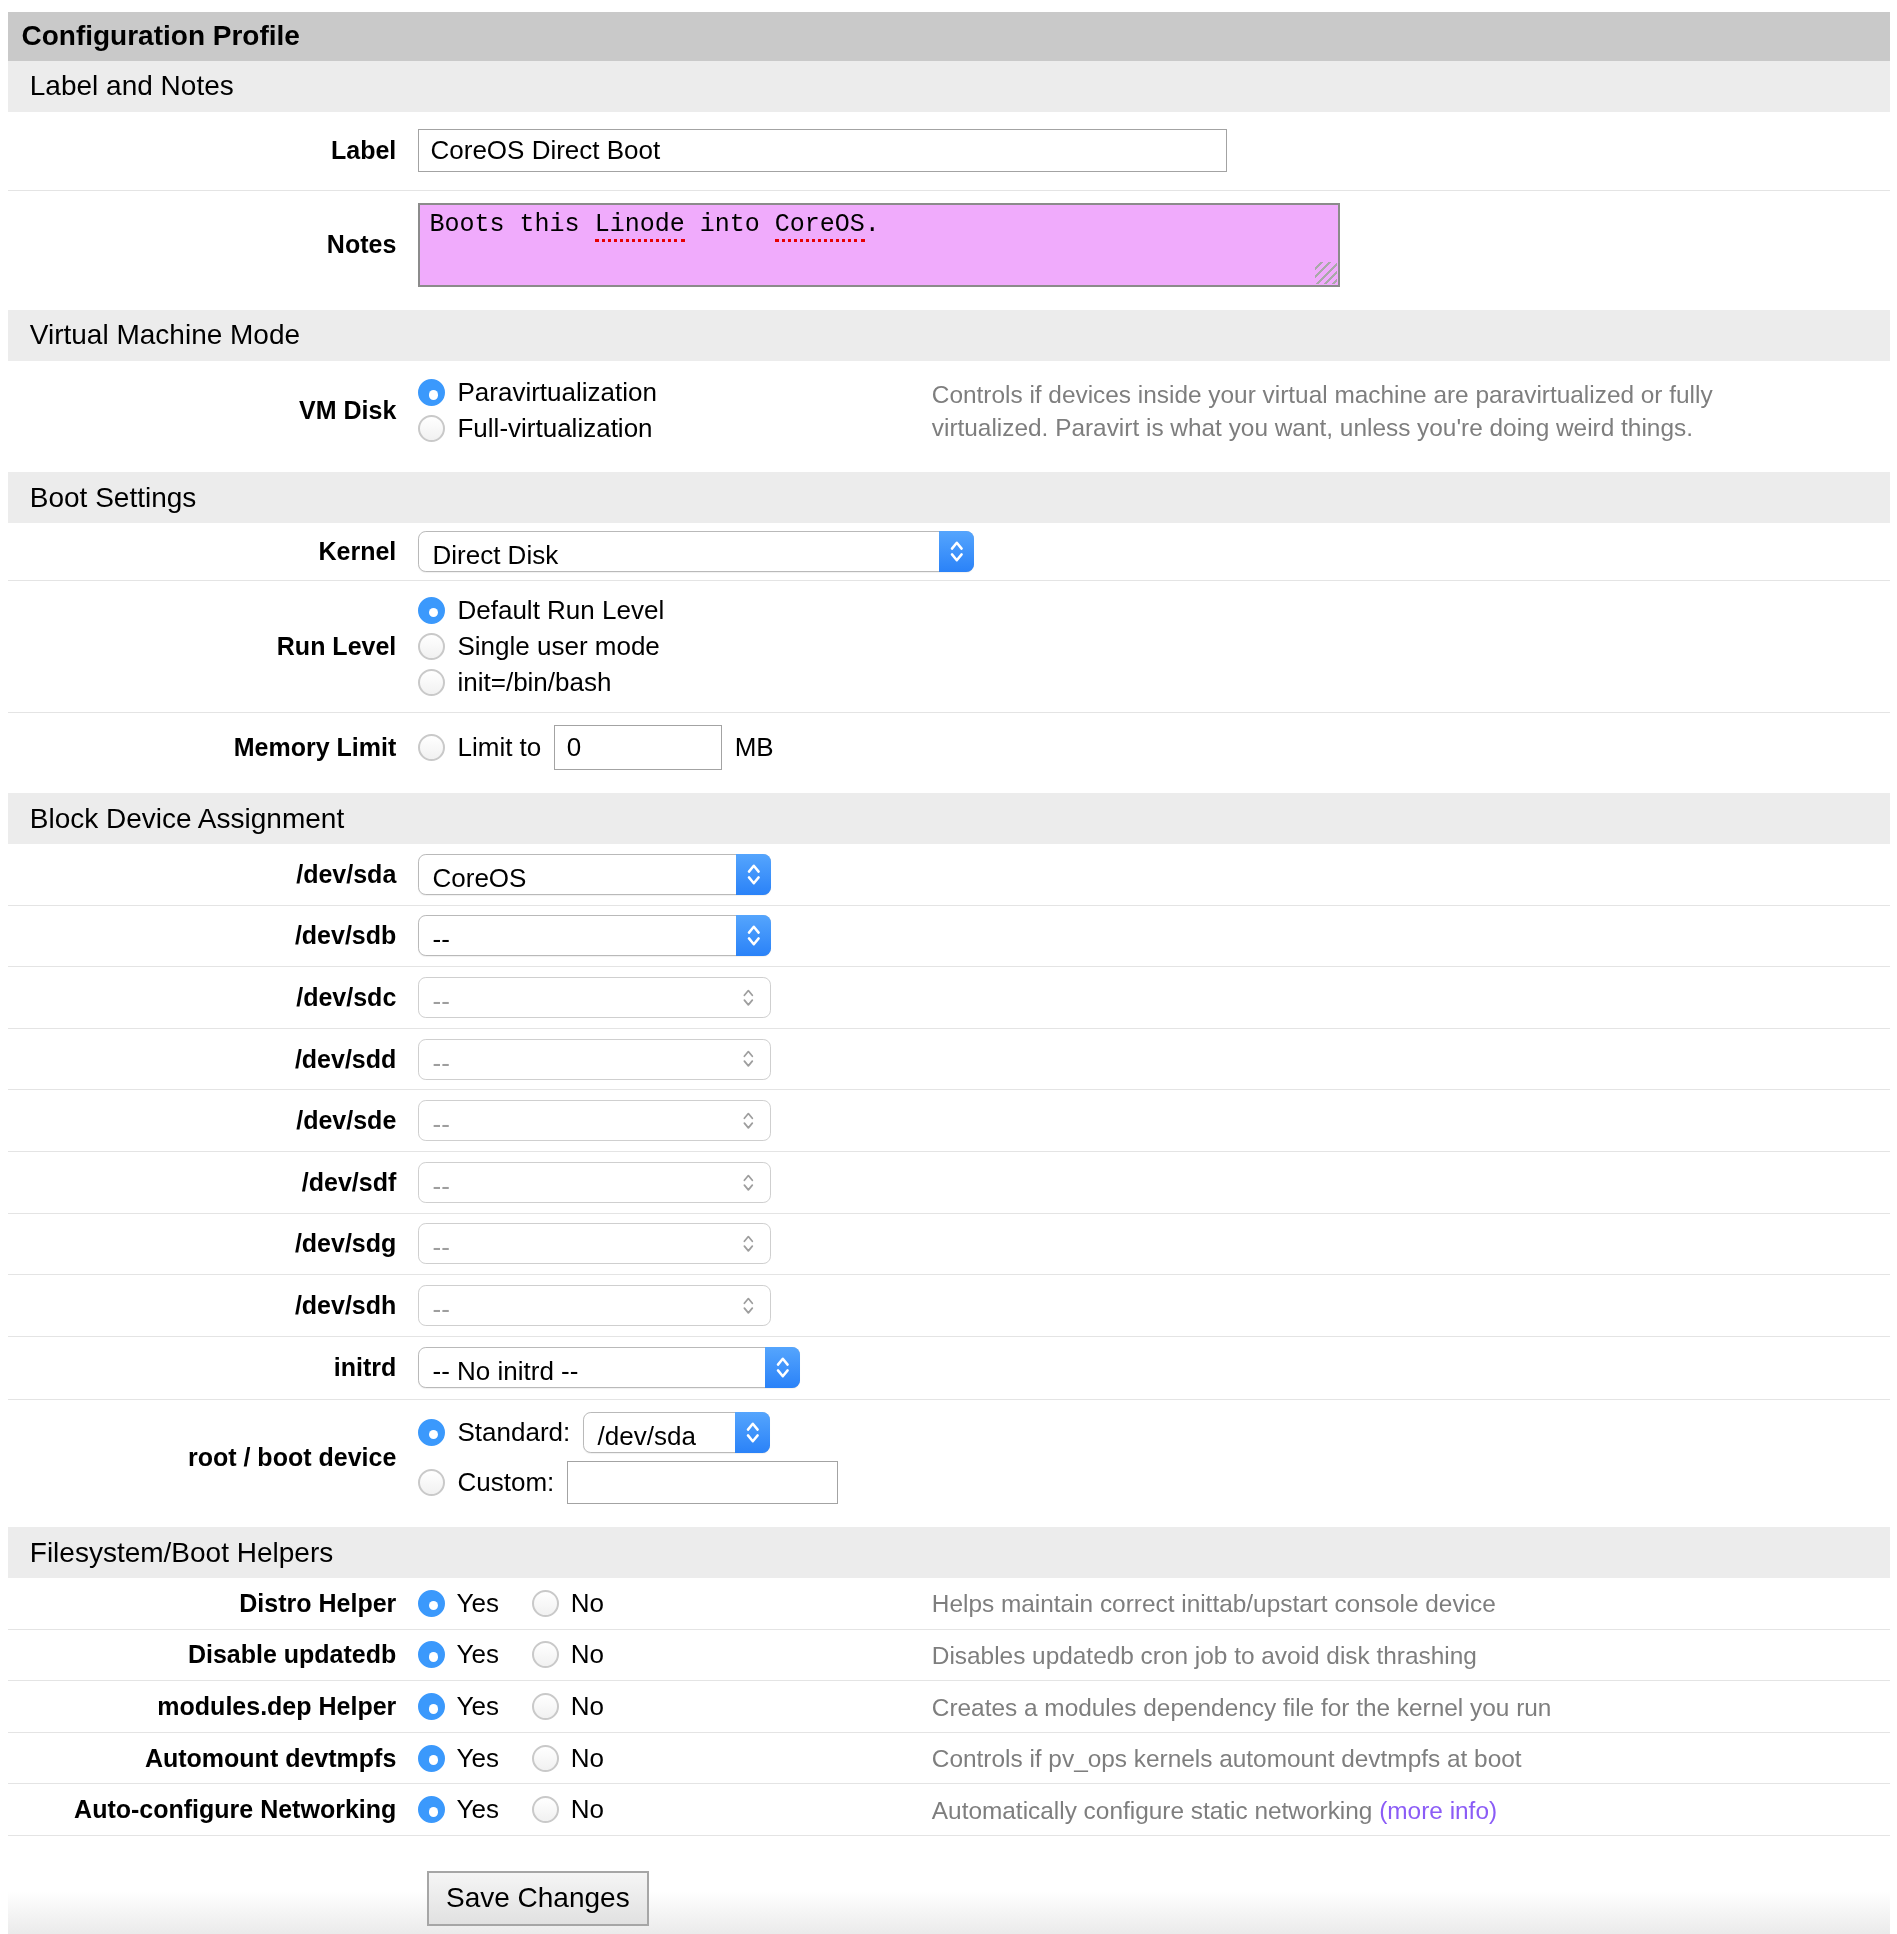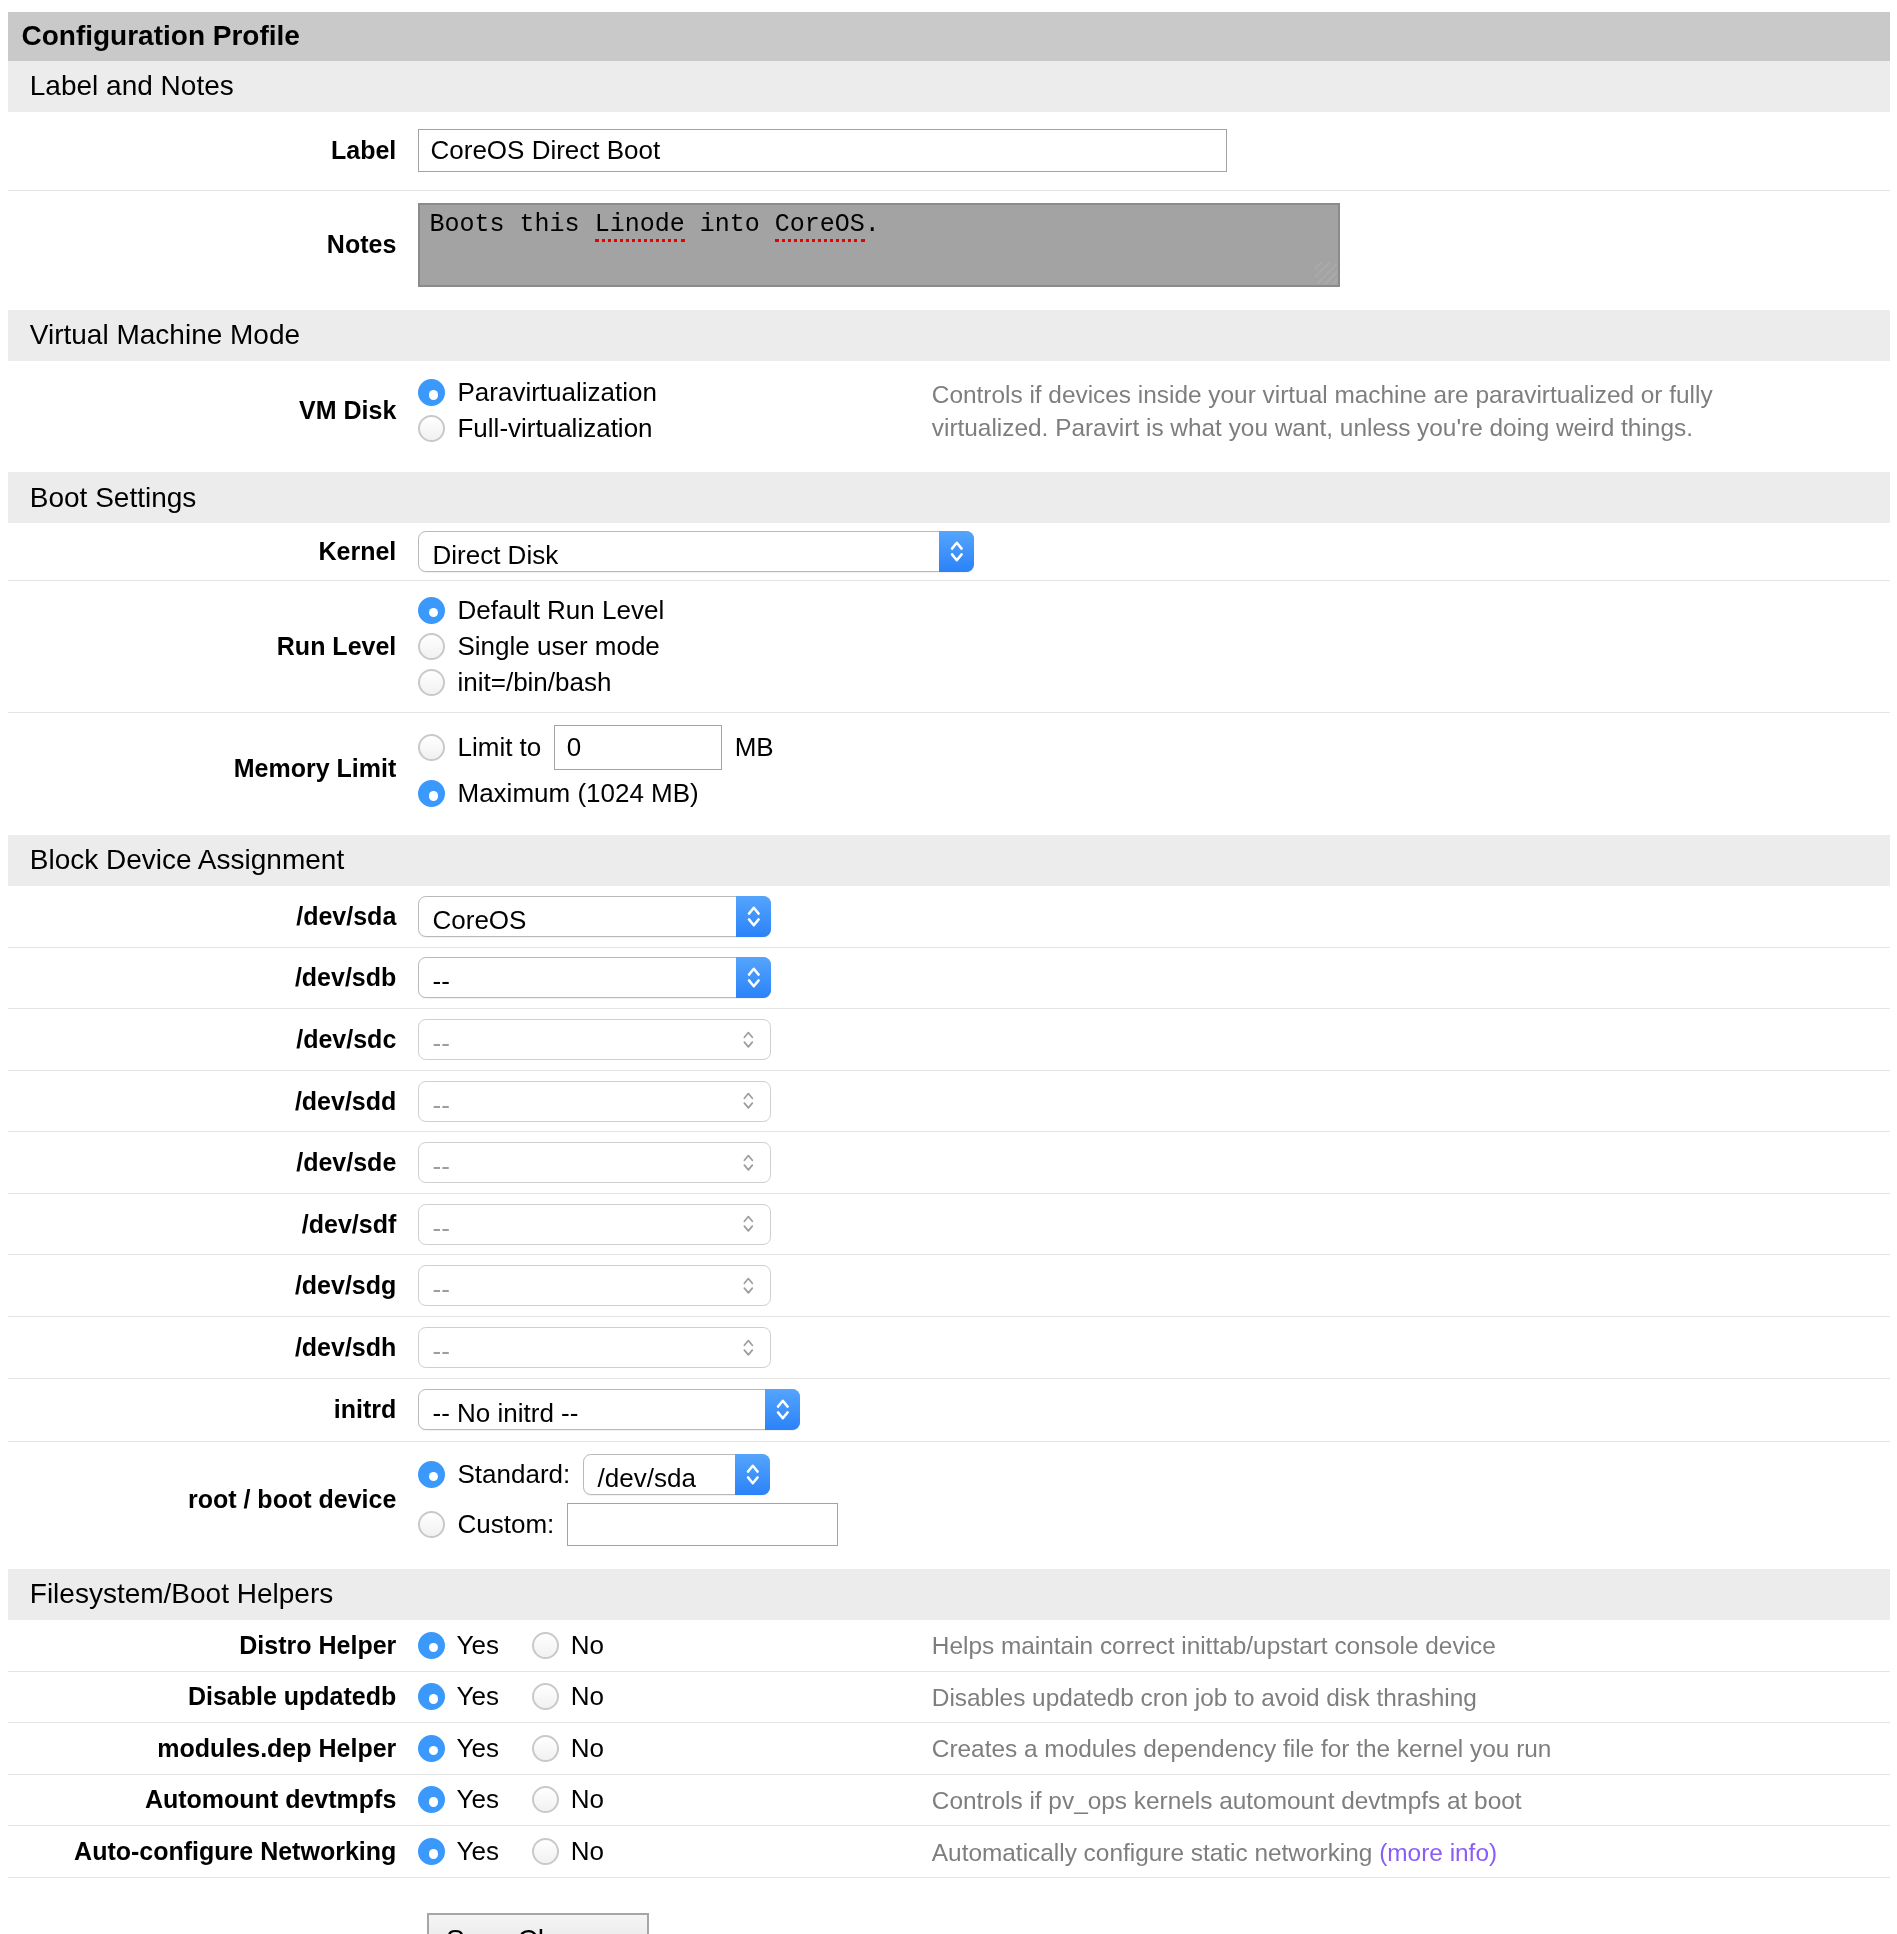--- a/index.html
+++ b/index.html
@@ -23,21 +23,21 @@
               width:897px; font-size:24.4px; color:#7e7e7e; line-height:33px; }
   .row-help a { color:#8b5cf6; text-decoration:none; }
 
   
   .text-input { height:43px; border:1px solid #a3a3a3; font-size:26px; padding:0 11.7px;
                 font-family:"Liberation Sans", sans-serif; background:#fff; }
   .label-input { width:809px; }
   .mem-input { width:168px; height:45px; }
   .custom-input { width:271px; height:43px; }
 
-  .notes-box { width:922px; height:84px; border:2px solid #8b8b8b; background:#a3a3a3;
+  .notes-box { width:922px; height:84px; border:2px solid #8b8b8b; background:#f0abfc;
                font-family:"Liberation Mono", monospace; font-size:25px; padding:5.9px 9.8px;
                position:relative; }
   .squiggle { border-bottom:3.9px dotted #e60000; }
   .grip { position:absolute; right:1px; bottom:1px; width:21.5px; height:21.5px;
           background:repeating-linear-gradient(135deg, transparent 0 3.9px, #a9a9a9 3.9px 5.9px); }
 
   
   .radio-option { height:36px; display:flex; align-items:center; gap:12.7px; font-size:26px; }
   .radio { width:27px; height:27px; border-radius:50%; flex:0 0 27px;
            background:linear-gradient(#ffffff,#f1f1f1); border:2px solid #c9c9c9; position:relative; }
@@ -154,24 +154,20 @@
       </div>
     </div>
     <div class="form-row" style="padding:11.7px 0;">
       <div class="row-label">Memory Limit</div>
       <div class="row-field stack" style="gap:5.9px;">
         <div class="inline">
           <span class="radio"></span>
           <span>Limit to</span>
           <input class="text-input mem-input" type="text" value="0" style="">
           <span>MB</span>
-        </div>
-        <div class="radio-option">
-          <span class="radio checked"></span>
-          <span>Maximum (1024 MB)</span>
         </div>
       </div>
     </div>
   </div>
 
   <div class="section-bar gap">Block Device Assignment</div>
   <div class="rows">
     <div class="form-row">
       <div class="row-label">/dev/sda</div>
       <div class="row-field">

